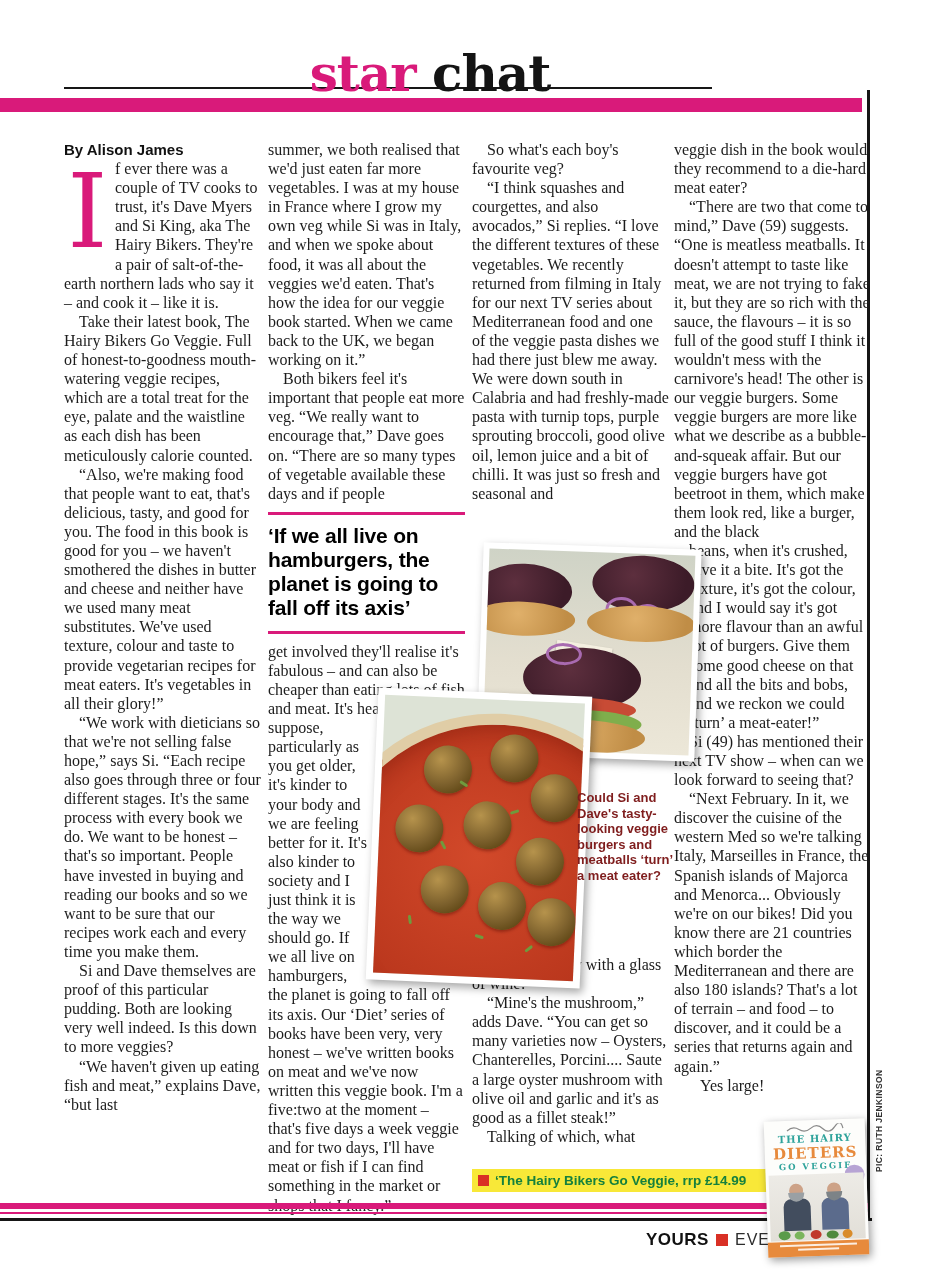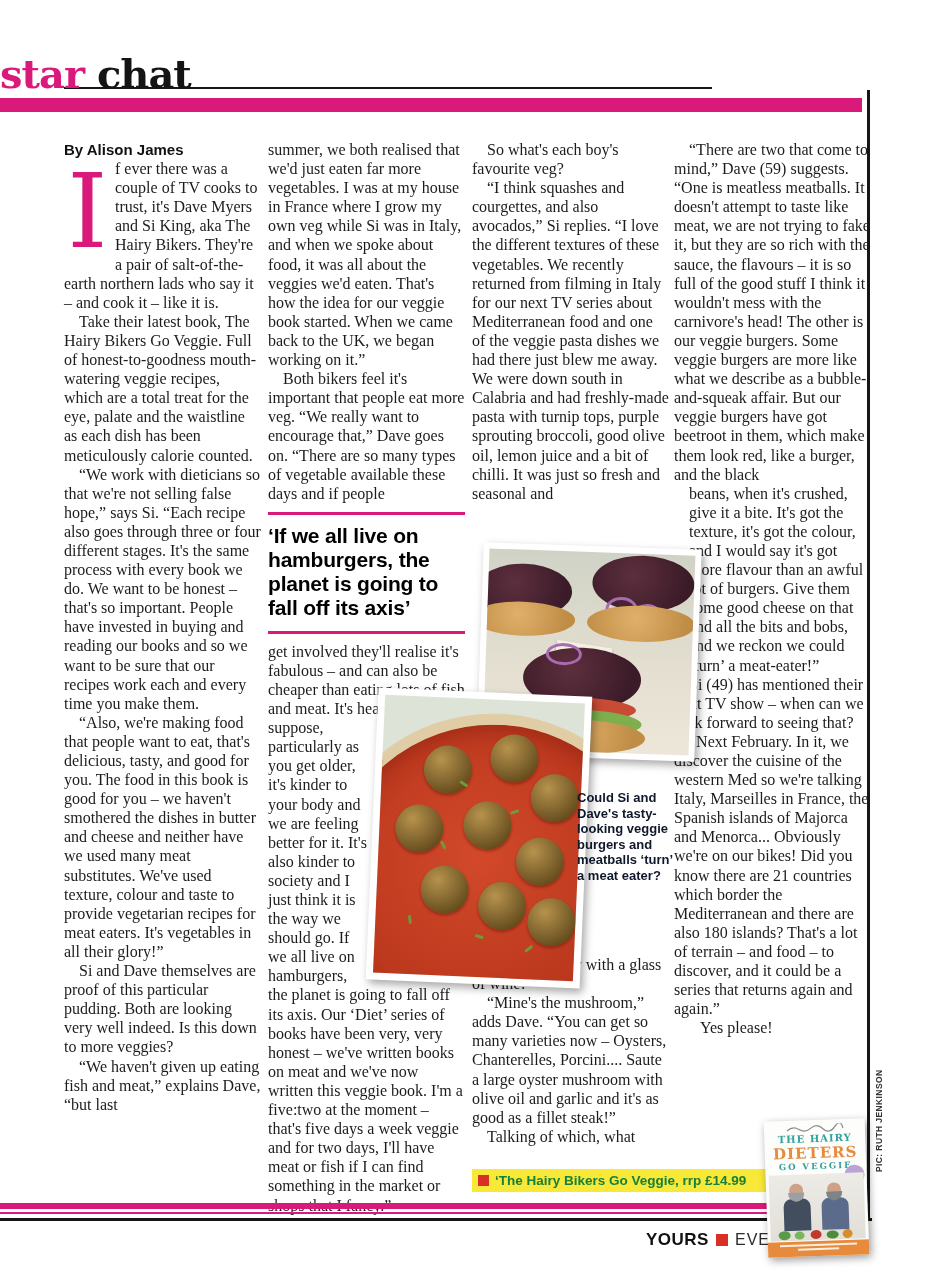--- a/index.html
+++ b/index.html
@@ -1,22 +1,22 @@
 <!DOCTYPE html>
 <html><head>
 <meta charset="utf-8">
 <style>
   html,body{margin:0;padding:0;background:#fff;}
   .page{position:relative;width:944px;height:1280px;background:#ffffff;overflow:hidden;
         font-family:"Liberation Serif",serif;color:#1c1c1c;}
 
   
   .hdr-rule{position:absolute;left:64px;top:87px;width:648px;height:2px;background:#161616;}
-  .hdr-title{position:absolute;left:0;top:52px;width:860px;text-align:left;
-             font-family:"DejaVu Serif",serif;font-weight:bold;font-size:40px;line-height:44px;letter-spacing:-1px;}
+  .hdr-title{position:absolute;left:0;top:52px;width:860px;text-align:center;
+             font-family:"DejaVu Serif",serif;font-weight:bold;font-size:50px;line-height:44px;letter-spacing:-1px;}
   .hdr-title .star{color:#d91a7a;}
   .hdr-title .chat{color:#141414;}
   .hdr-bar{position:absolute;left:0;top:98px;width:862px;height:14px;background:#d91a7a;}
   .right-vline{position:absolute;left:867px;top:90px;width:3px;height:1130px;background:#161616;}
 
   
   .col{position:absolute;top:140px;width:197px;font-size:16px;line-height:19.1px;text-align:left;}
   .col p{margin:0;}
   .col p.ind{text-indent:15px;}
   .col p.ind2{text-indent:26px;}
@@ -51,21 +51,21 @@
   .ph-meatballs{left:372px;top:692px;width:200px;height:278px;padding:7px;transform:rotate(2.5deg);z-index:5;}
   .pm-inner{position:relative;width:100%;height:100%;overflow:hidden;background:#dde3d6;}
   .pan{position:absolute;left:-60px;top:14px;width:330px;height:330px;border-radius:50%;
        background:radial-gradient(circle at 45% 40%,#d2492a,#b5331a 70%,#9c2a14 95%);
        border:11px solid #e0cda6;box-shadow:inset 0 0 28px rgba(90,10,0,.45);}
   .mball{position:absolute;border-radius:50%;width:48px;height:48px;
          background:radial-gradient(circle at 35% 30%,#b6934c,#7c602c 55%,#57400f 90%);box-shadow:0 2px 3px rgba(80,10,0,.4);}
   .herb{position:absolute;width:9px;height:3px;background:#6f9a3d;border-radius:2px;}
 
   .caption{position:absolute;left:577px;top:790px;width:106px;z-index:6;
-           font-family:"Liberation Sans",sans-serif;font-weight:bold;font-size:13px;line-height:15.5px;color:#0f172a;}
+           font-family:"Liberation Sans",sans-serif;font-weight:bold;font-size:13px;line-height:15.5px;color:#7f1d1d;}
 
   
   .bookbar{position:absolute;left:472px;top:1169px;width:330px;height:23px;background:#f8e838;
            display:flex;align-items:center;padding-left:6px;box-sizing:border-box;z-index:3;}
   .bookbar .sq{width:11px;height:11px;background:#d93025;margin-right:6px;flex:0 0 auto;}
   .bookbar .txt{font-family:"Liberation Sans",sans-serif;font-weight:bold;font-size:13.5px;color:#15803d;white-space:nowrap;}
 
   .f-pink1{position:absolute;left:0;top:1203px;width:868px;height:6px;background:#d91a7a;}
   .f-pink2{position:absolute;left:0;top:1212px;width:868px;height:2px;background:#d91a7a;}
   .f-black{position:absolute;left:0;top:1218px;width:872px;height:3px;background:#161616;}
@@ -106,22 +106,22 @@
   <div class="hdr-rule"></div>
   <div class="hdr-title"><span class="star">star</span><span> </span><span class="chat">chat</span></div>
   <div class="hdr-bar"></div>
   <div class="right-vline"></div>
 
   <div class="col c1">
     <p class="byline">By Alison James</p>
     <span class="dropcap">I</span>
     <p>f ever there was a couple of TV cooks to trust, it's Dave Myers and Si King, aka The Hairy Bikers. They're a pair of salt-of-the-earth northern lads who say it – and cook it – like it is.</p>
     <p class="ind">Take their latest book, The Hairy Bikers Go Veggie. Full of honest-to-goodness mouth-watering veggie recipes, which are a total treat for the eye, palate and the waistline as each dish has been meticulously calorie counted.</p>
+    <p class="ind">“Also, we're making food that people want to eat, that's delicious, tasty, and good for you. The food in this book is good for you – we haven't smothered the dishes in butter and cheese and neither have we used many meat substitutes. We've used texture, colour and taste to provide vegetarian recipes for meat eaters. It's vegetables in all their glory!”</p>
     <p class="ind">“We work with dieticians so that we're not selling false hope,” says Si. “Each recipe also goes through three or four different stages. It's the same process with every book we do. We want to be honest – that's so important. People have invested in buying and reading our books and so we want to be sure that our recipes work each and every time you make them.</p>
-    <p class="ind">“Also, we're making food that people want to eat, that's delicious, tasty, and good for you. The food in this book is good for you – we haven't smothered the dishes in butter and cheese and neither have we used many meat substitutes. We've used texture, colour and taste to provide vegetarian recipes for meat eaters. It's vegetables in all their glory!”</p>
     <p class="ind">Si and Dave themselves are proof of this particular pudding. Both are looking very well indeed. Is this down to more veggies?</p>
     <p class="ind">“We haven't given up eating fish and meat,” explains Dave, “but last</p>
   </div>
 
   <div class="col c2">
     <p>summer, we both realised that we'd just eaten far more vegetables. I was at my house in France where I grow my own veg while Si was in Italy, and when we spoke about food, it was all about the veggies we'd eaten. That's how the idea for our veggie book started. When we came back to the UK, we began working on it.”</p>
     <p class="ind">Both bikers feel it's important that people eat more veg. “We really want to encourage that,” Dave goes on. “There are so many types of vegetable available these days and if people</p>
     <div class="pullquote">‘If we all live on hamburgers, the planet is going to fall off its axis’</div>
     <p>get involved they'll realise it's fabulous – and can also be cheaper than eating lots of fish and meat. It's healthier and, I suppose,</p>
     <div class="spacer-r"></div>
@@ -133,26 +133,27 @@
     <p class="ind">“I think squashes and courgettes, and also avocados,” Si replies. “I love the different textures of these vegetables. We recently returned from filming in Italy for our next TV series about Mediterranean food and one of the veggie pasta dishes we had there just blew me away. We were down south in Calabria and had freshly-made pasta with turnip tops, purple sprouting broccoli, good olive oil, lemon juice and a bit of chilli. It was just so fresh and seasonal and</p>
   </div>
 
   <div class="c3b">
     <p>absolutely lovely with a glass of wine!”</p>
     <p class="ind">“Mine's the mushroom,” adds Dave. “You can get so many varieties now – Oysters, Chanterelles, Porcini.... Saute a large oyster mushroom with olive oil and garlic and it's as good as a fillet steak!”</p>
     <p class="ind">Talking of which, what</p>
   </div>
 
   <div class="col c4">
+    <p>veggie dish in the book would they recommend to a die-hard meat eater?</p>
     <p class="ind">“There are two that come to mind,” Dave (59) suggests. “One is meatless meatballs. It doesn't attempt to taste like meat, we are not trying to fake it, but they are so rich with the sauce, the flavours – it is so full of the good stuff I think it wouldn't mess with the carnivore's head! The other is our veggie burgers. Some veggie burgers are more like what we describe as a bubble-and-squeak affair. But our veggie burgers have got beetroot in them, which make them look red, like a burger, and the black</p>
     <div class="spacer-l"></div>
     <p>beans, when it's crushed, give it a bite. It's got the texture, it's got the colour, and I would say it's got more flavour than an awful lot of burgers. Give them some good cheese on that and all the bits and bobs, and we reckon we could ‘turn’ a meat-eater!”</p>
     <p class="ind">Si (49) has mentioned their next TV show – when can we look forward to seeing that?</p>
     <p class="ind">“Next February. In it, we discover the cuisine of the western Med so we're talking Italy, Marseilles in France, the Spanish islands of Majorca and Menorca... Obviously we're on our bikes! Did you know there are 21 countries which border the Mediterranean and there are also 180 islands? That's a lot of terrain – and food – to discover, and it could be a series that returns again and again.”</p>
-    <p class="ind2">Yes please!</p>
+    <p class="ind2">Yes large!</p>
   </div>
 
   <div class="photo ph-burgers">
     <div class="pb-inner">
       <div class="patty" style="left:-12px;top:14px;width:96px;height:54px;"></div>
       <div class="bun" style="left:-16px;top:52px;width:104px;height:34px;"></div>
       <div class="patty" style="left:104px;top:2px;width:102px;height:56px;"></div>
       <div class="onion" style="left:118px;top:44px;width:26px;height:18px;"></div>
       <div class="onion" style="left:146px;top:50px;width:22px;height:14px;"></div>
       <div class="bun" style="left:100px;top:52px;width:108px;height:36px;"></div>

